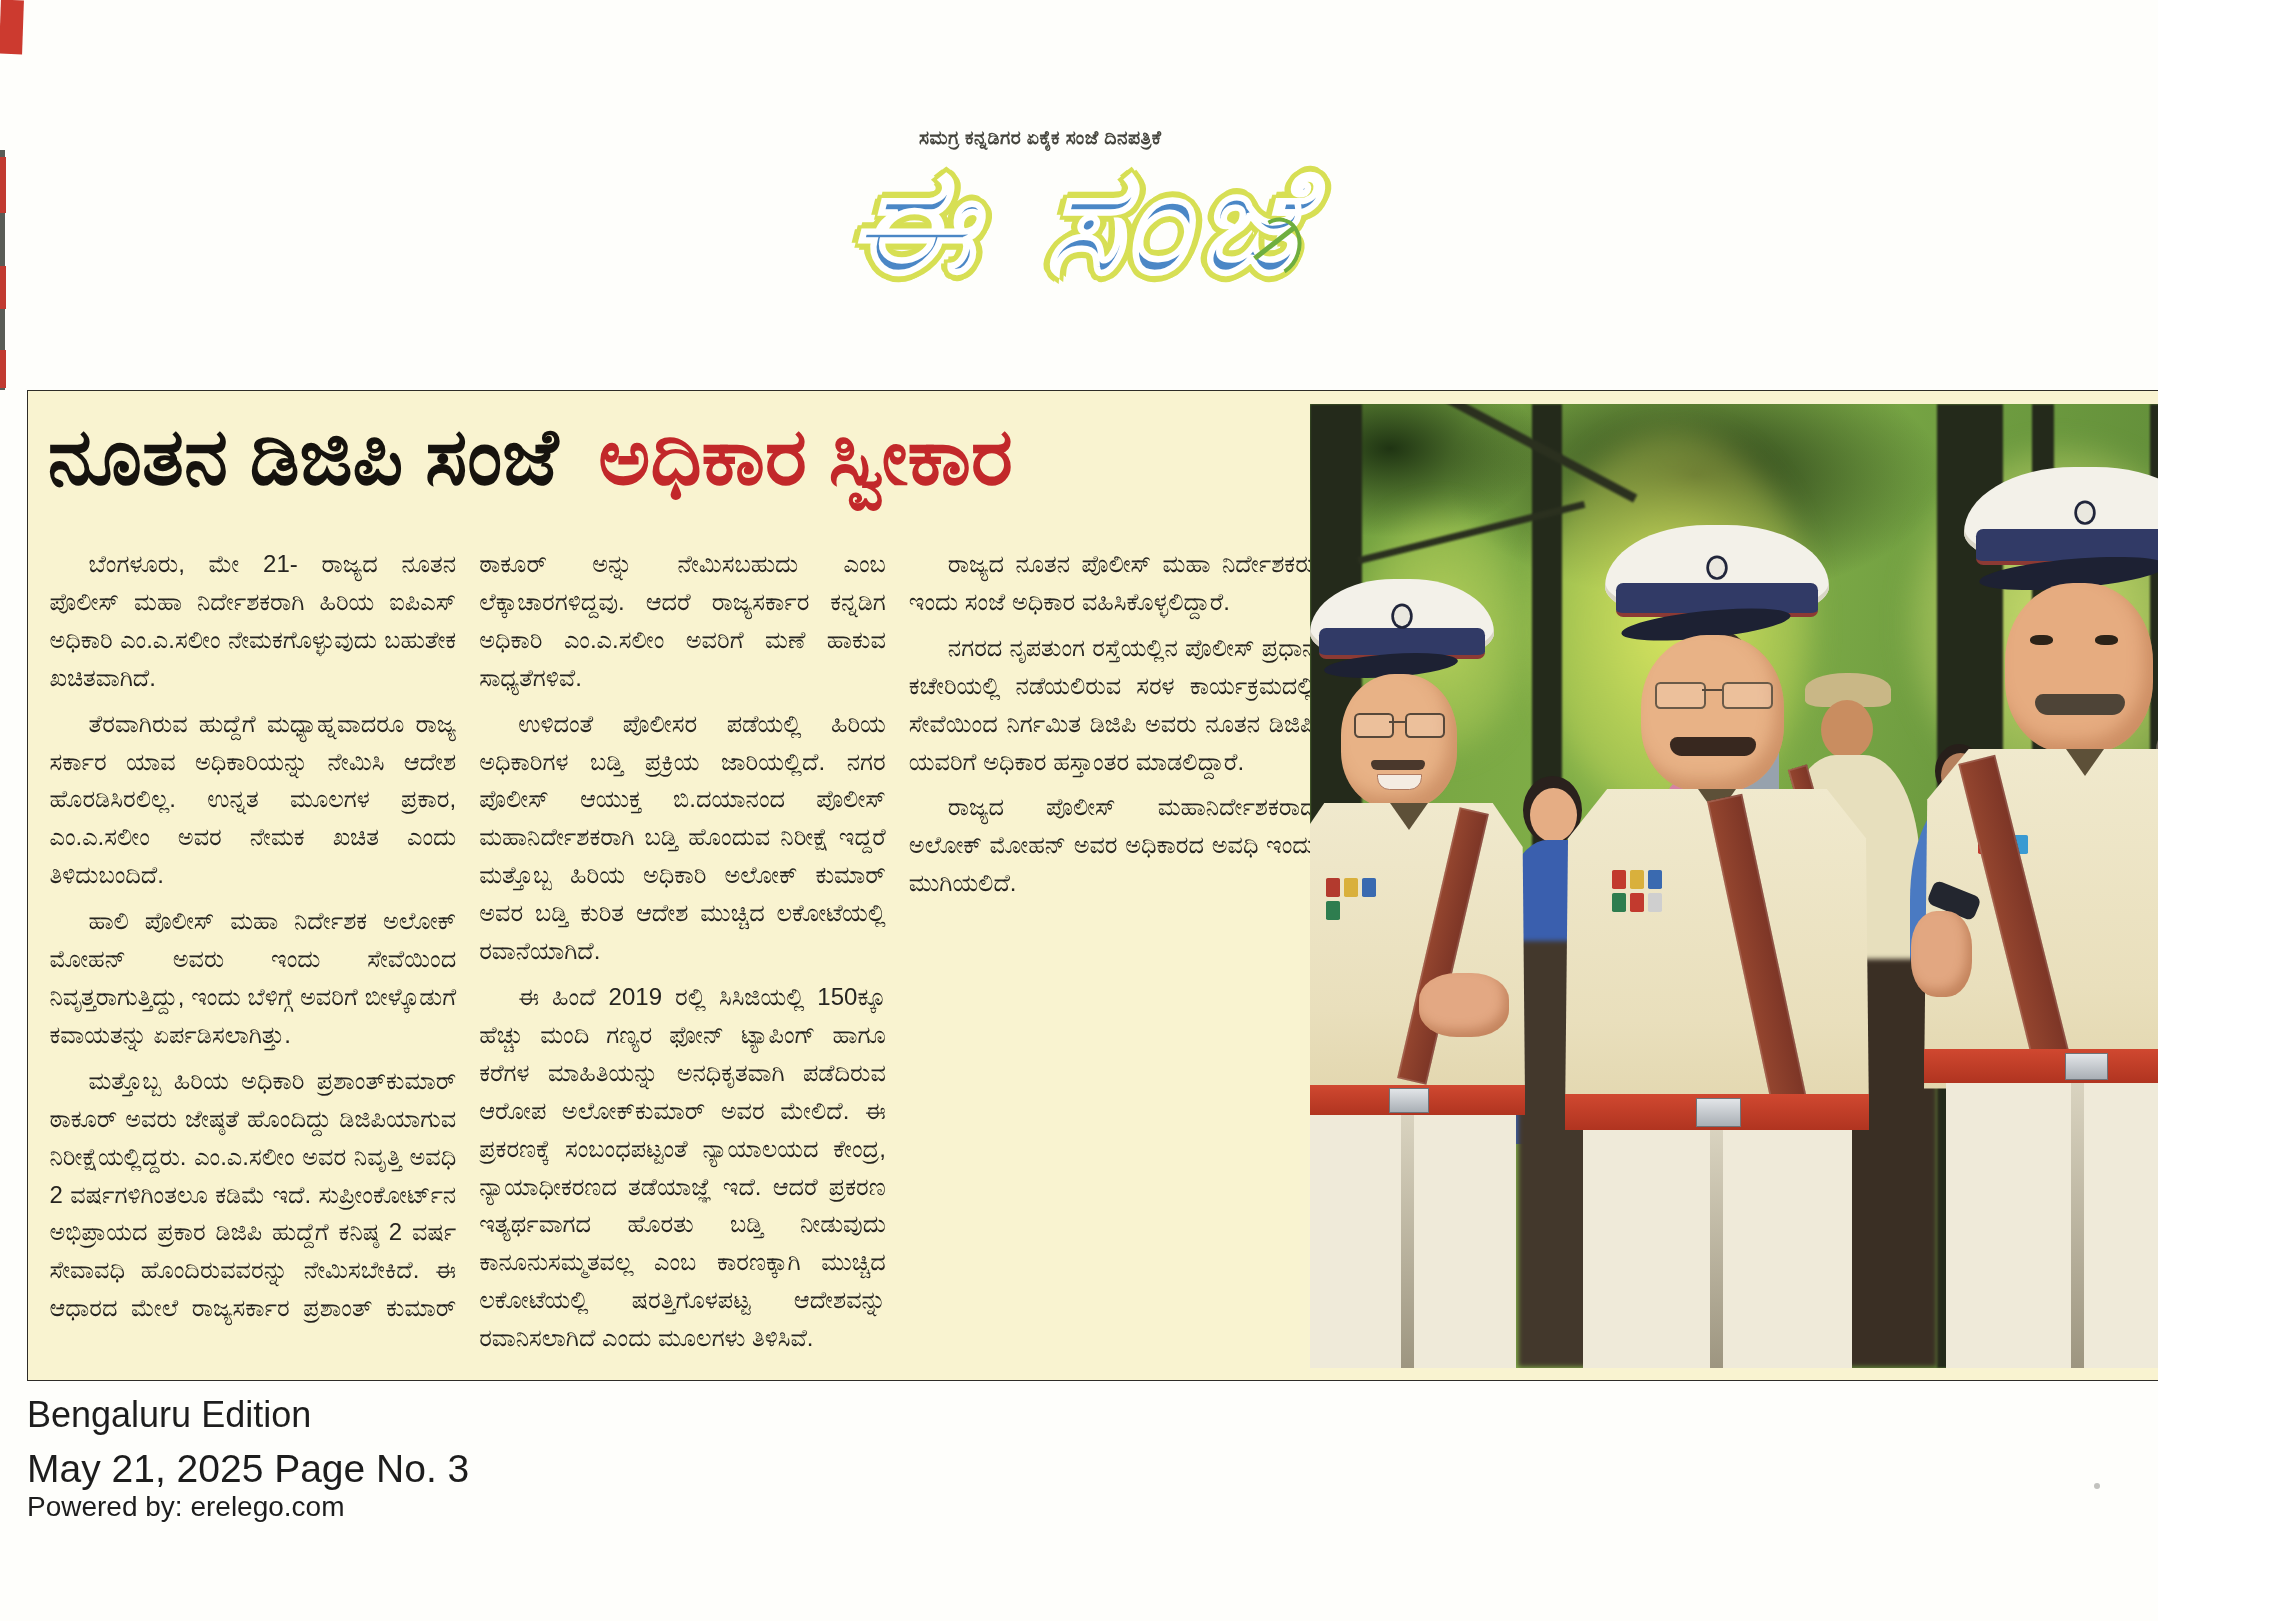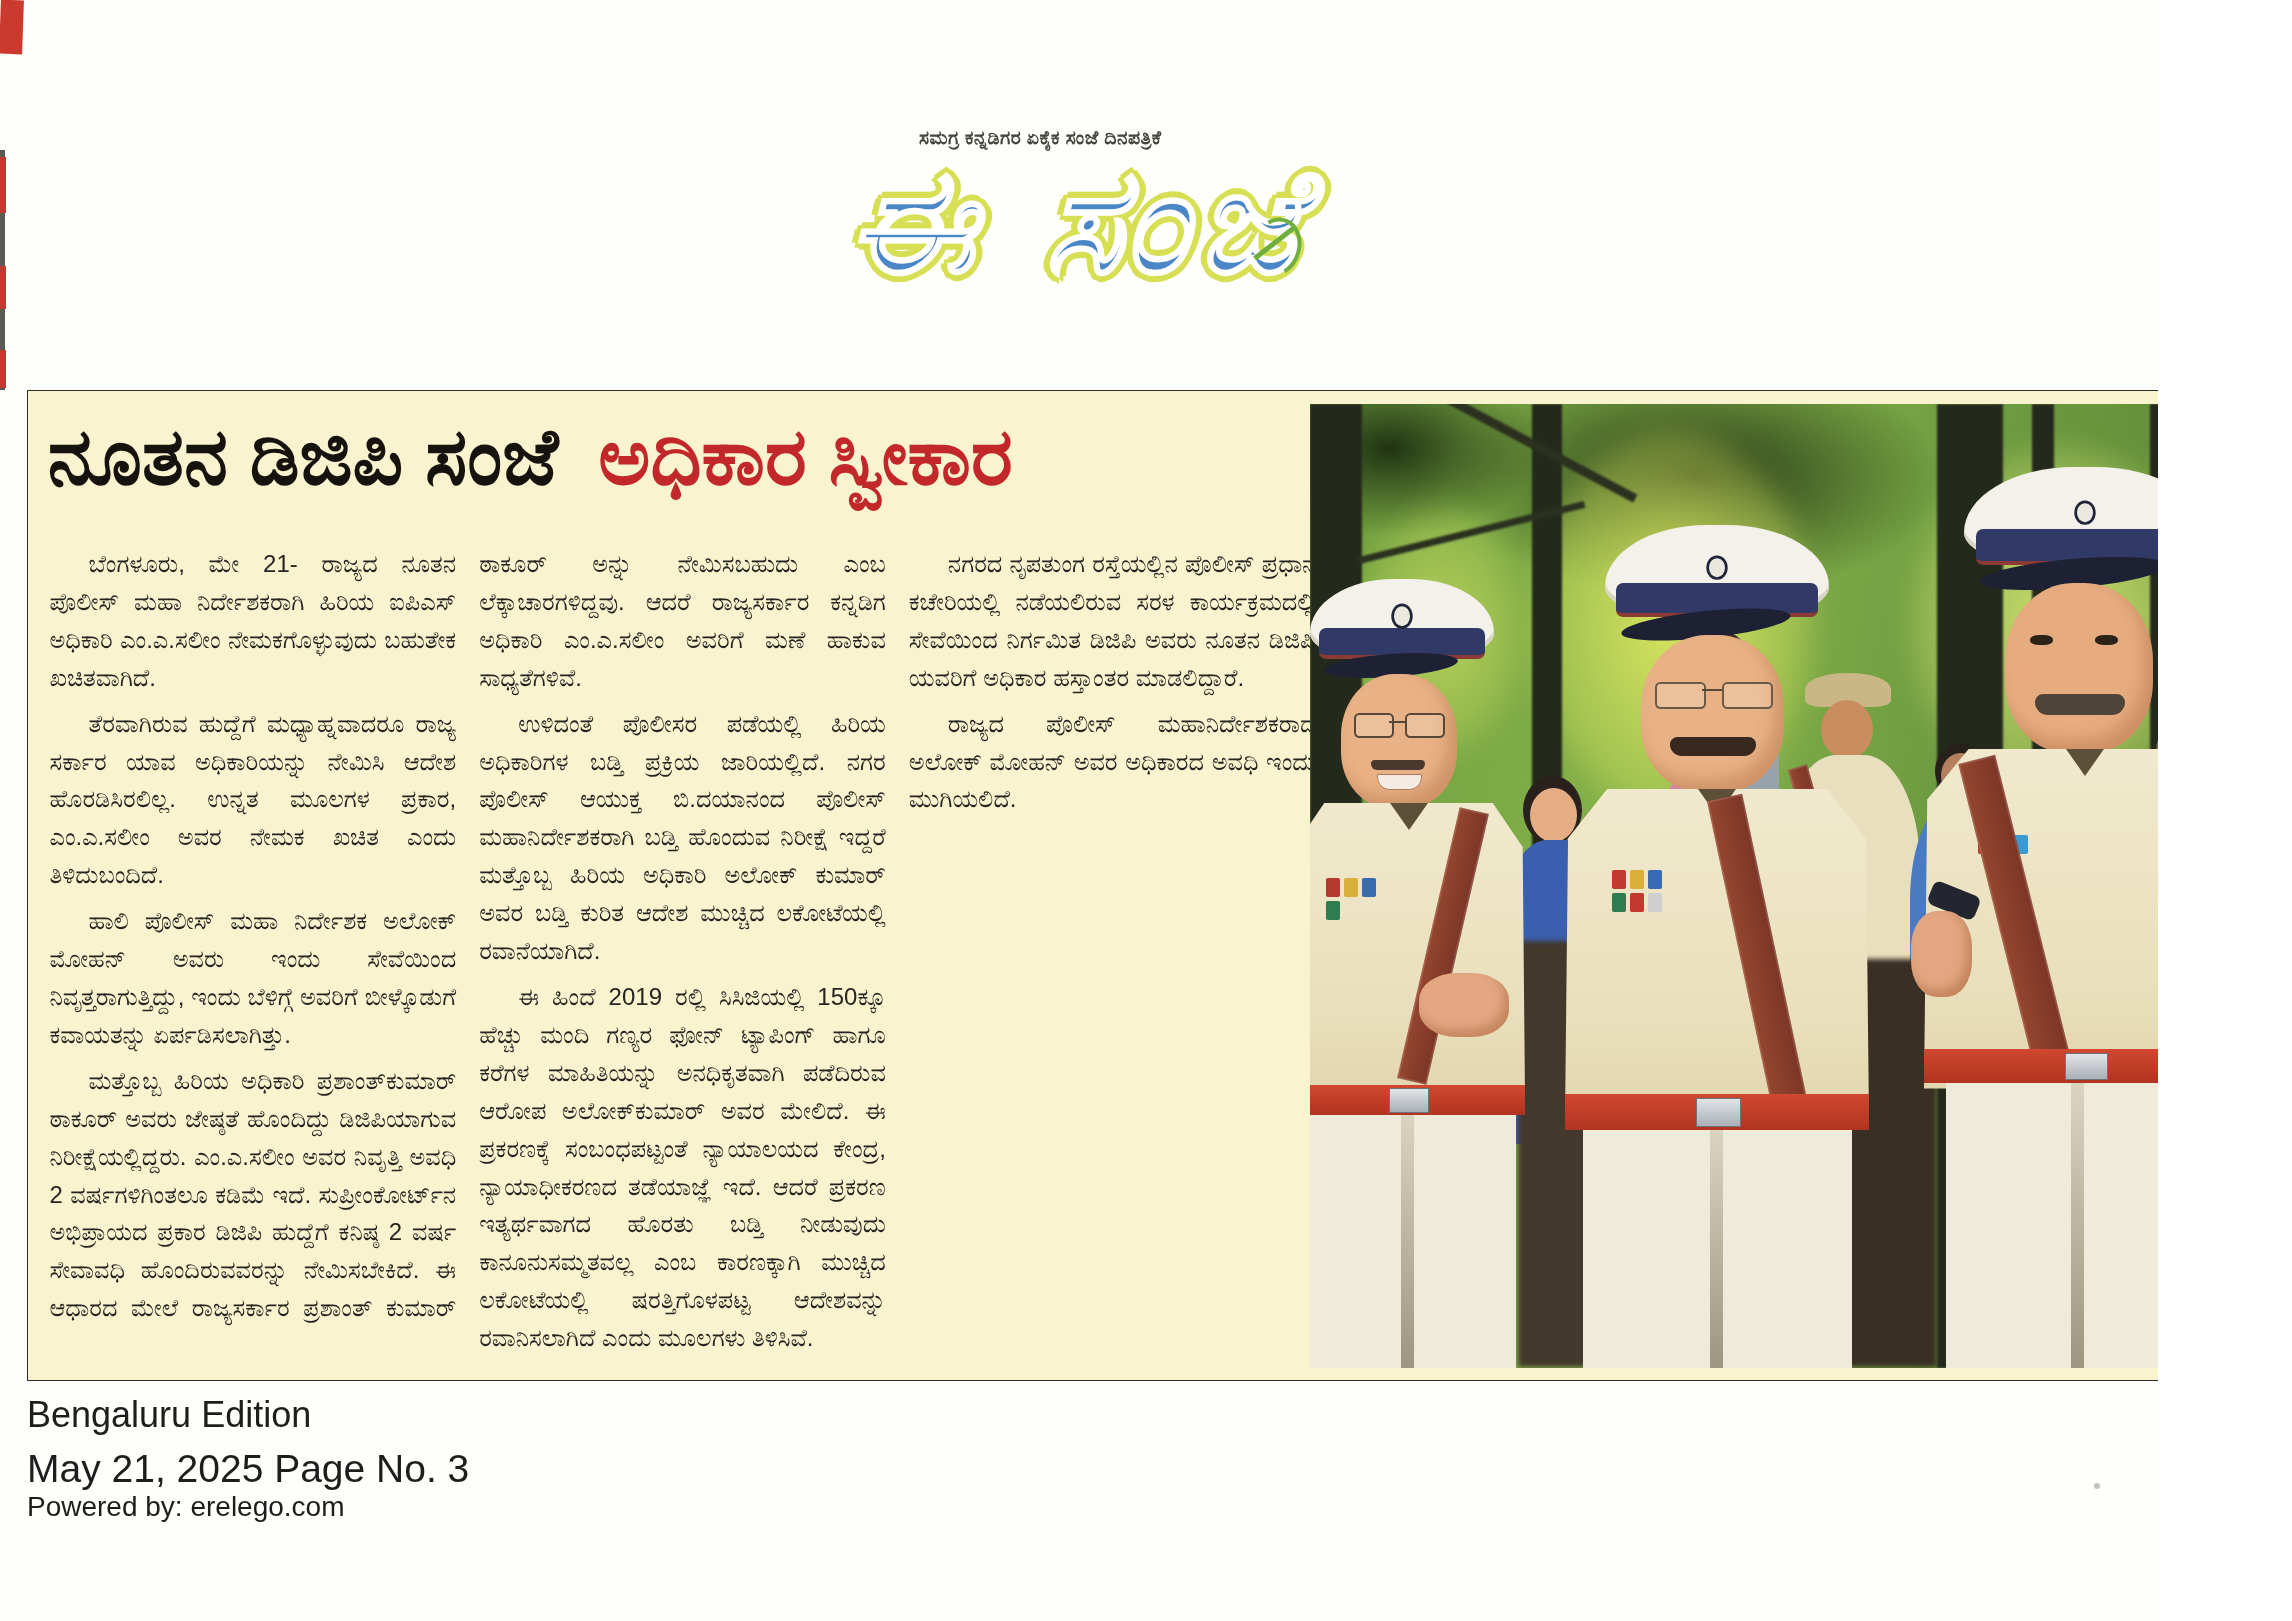--- a/index.html
+++ b/index.html
@@ -115,20 +115,21 @@
       <span class="hl-red">ಅಧಿಕಾರ ಸ್ವೀಕಾರ</span>
     </div>
 
     <div class="cols">
       <p>ಬೆಂಗಳೂರು, ಮೇ 21- ರಾಜ್ಯದ ನೂತನ ಪೊಲೀಸ್ ಮಹಾ ನಿರ್ದೇಶಕರಾಗಿ ಹಿರಿಯ ಐಪಿಎಸ್ ಅಧಿಕಾರಿ ಎಂ.ಎ.ಸಲೀಂ ನೇಮಕಗೊಳ್ಳುವುದು ಬಹುತೇಕ ಖಚಿತವಾಗಿದೆ.</p>
       <p>ತೆರವಾಗಿರುವ ಹುದ್ದೆಗೆ ಮಧ್ಯಾಹ್ನವಾದರೂ ರಾಜ್ಯ ಸರ್ಕಾರ ಯಾವ ಅಧಿಕಾರಿಯನ್ನು ನೇಮಿಸಿ ಆದೇಶ ಹೊರಡಿಸಿರಲಿಲ್ಲ. ಉನ್ನತ ಮೂಲಗಳ ಪ್ರಕಾರ, ಎಂ.ಎ.ಸಲೀಂ ಅವರ ನೇಮಕ ಖಚಿತ ಎಂದು ತಿಳಿದುಬಂದಿದೆ.</p>
       <p>ಹಾಲಿ ಪೊಲೀಸ್ ಮಹಾ ನಿರ್ದೇಶಕ ಅಲೋಕ್ ಮೋಹನ್ ಅವರು ಇಂದು ಸೇವೆಯಿಂದ ನಿವೃತ್ತರಾಗುತ್ತಿದ್ದು, ಇಂದು ಬೆಳಿಗ್ಗೆ ಅವರಿಗೆ ಬೀಳ್ಕೊಡುಗೆ ಕವಾಯತನ್ನು ಏರ್ಪಡಿಸಲಾಗಿತ್ತು.</p>
       <p>ಮತ್ತೊಬ್ಬ ಹಿರಿಯ ಅಧಿಕಾರಿ ಪ್ರಶಾಂತ್‌ಕುಮಾರ್ ಠಾಕೂರ್ ಅವರು ಜೇಷ್ಠತೆ ಹೊಂದಿದ್ದು ಡಿಜಿಪಿಯಾಗುವ ನಿರೀಕ್ಷೆಯಲ್ಲಿದ್ದರು. ಎಂ.ಎ.ಸಲೀಂ ಅವರ ನಿವೃತ್ತಿ ಅವಧಿ 2 ವರ್ಷಗಳಿಗಿಂತಲೂ ಕಡಿಮೆ ಇದೆ. ಸುಪ್ರೀಂಕೋರ್ಟ್‌ನ ಅಭಿಪ್ರಾಯದ ಪ್ರಕಾರ ಡಿಜಿಪಿ ಹುದ್ದೆಗೆ ಕನಿಷ್ಠ 2 ವರ್ಷ ಸೇವಾವಧಿ ಹೊಂದಿರುವವರನ್ನು ನೇಮಿಸಬೇಕಿದೆ. ಈ ಆಧಾರದ ಮೇಲೆ ರಾಜ್ಯಸರ್ಕಾರ ಪ್ರಶಾಂತ್ ಕುಮಾರ್ ಠಾಕೂರ್ ಅನ್ನು ನೇಮಿಸಬಹುದು ಎಂಬ ಲೆಕ್ಕಾಚಾರಗಳಿದ್ದವು. ಆದರೆ ರಾಜ್ಯಸರ್ಕಾರ ಕನ್ನಡಿಗ ಅಧಿಕಾರಿ ಎಂ.ಎ.ಸಲೀಂ ಅವರಿಗೆ ಮಣೆ ಹಾಕುವ ಸಾಧ್ಯತೆಗಳಿವೆ.</p>
       <p>ಉಳಿದಂತೆ ಪೊಲೀಸರ ಪಡೆಯಲ್ಲಿ ಹಿರಿಯ ಅಧಿಕಾರಿಗಳ ಬಡ್ತಿ ಪ್ರಕ್ರಿಯ ಜಾರಿಯಲ್ಲಿದೆ. ನಗರ ಪೊಲೀಸ್ ಆಯುಕ್ತ ಬಿ.ದಯಾನಂದ ಪೊಲೀಸ್ ಮಹಾನಿರ್ದೇಶಕರಾಗಿ ಬಡ್ತಿ ಹೊಂದುವ ನಿರೀಕ್ಷೆ ಇದ್ದರೆ ಮತ್ತೊಬ್ಬ ಹಿರಿಯ ಅಧಿಕಾರಿ ಅಲೋಕ್ ಕುಮಾರ್ ಅವರ ಬಡ್ತಿ ಕುರಿತ ಆದೇಶ ಮುಚ್ಚಿದ ಲಕೋಟೆಯಲ್ಲಿ ರವಾನೆಯಾಗಿದೆ.</p>
       <p>ಈ ಹಿಂದೆ 2019 ರಲ್ಲಿ ಸಿಸಿಜಿಯಲ್ಲಿ 150ಕ್ಕೂ ಹೆಚ್ಚು ಮಂದಿ ಗಣ್ಯರ ಫೋನ್ ಟ್ಯಾಪಿಂಗ್ ಹಾಗೂ ಕರೆಗಳ ಮಾಹಿತಿಯನ್ನು ಅನಧಿಕೃತವಾಗಿ ಪಡೆದಿರುವ ಆರೋಪ ಅಲೋಕ್‌ಕುಮಾರ್ ಅವರ ಮೇಲಿದೆ. ಈ ಪ್ರಕರಣಕ್ಕೆ ಸಂಬಂಧಪಟ್ಟಂತೆ ನ್ಯಾಯಾಲಯದ ಕೇಂದ್ರ, ನ್ಯಾಯಾಧೀಕರಣದ ತಡೆಯಾಜ್ಞೆ ಇದೆ. ಆದರೆ ಪ್ರಕರಣ ಇತ್ಯರ್ಥವಾಗದ ಹೊರತು ಬಡ್ತಿ ನೀಡುವುದು ಕಾನೂನುಸಮ್ಮತವಲ್ಲ ಎಂಬ ಕಾರಣಕ್ಕಾಗಿ ಮುಚ್ಚಿದ ಲಕೋಟೆಯಲ್ಲಿ ಷರತ್ತಿಗೊಳಪಟ್ಟ ಆದೇಶವನ್ನು ರವಾನಿಸಲಾಗಿದೆ ಎಂದು ಮೂಲಗಳು ತಿಳಿಸಿವೆ.</p>
+      <p>ರಾಜ್ಯದ ನೂತನ ಪೊಲೀಸ್ ಮಹಾ ನಿರ್ದೇಶಕರು ಇಂದು ಸಂಜೆ ಅಧಿಕಾರ ವಹಿಸಿಕೊಳ್ಳಲಿದ್ದಾರೆ.</p>
       <p>ನಗರದ ನೃಪತುಂಗ ರಸ್ತೆಯಲ್ಲಿನ ಪೊಲೀಸ್ ಪ್ರಧಾನ ಕಚೇರಿಯಲ್ಲಿ ನಡೆಯಲಿರುವ ಸರಳ ಕಾರ್ಯಕ್ರಮದಲ್ಲಿ ಸೇವೆಯಿಂದ ನಿರ್ಗಮಿತ ಡಿಜಿಪಿ ಅವರು ನೂತನ ಡಿಜಿಪಿ ಯವರಿಗೆ ಅಧಿಕಾರ ಹಸ್ತಾಂತರ ಮಾಡಲಿದ್ದಾರೆ.</p>
       <p>ರಾಜ್ಯದ ಪೊಲೀಸ್ ಮಹಾನಿರ್ದೇಶಕರಾದ ಅಲೋಕ್ ಮೋಹನ್ ಅವರ ಅಧಿಕಾರದ ಅವಧಿ ಇಂದು ಮುಗಿಯಲಿದೆ.</p>
     </div>
 
     <div class="photo">
 
       <div class="canopy" style="left:134px;top:-54px;width:502px;height:251px;"></div>
       <div class="canopy" style="left:-72px;top:-45px;width:304px;height:179px;"></div>
       <div class="blob" style="left:224px;top:27px;width:278px;height:385px;background:radial-gradient(#d8e460,rgba(216,228,96,0));"></div>
       <div class="blob" style="left:600px;top:45px;width:304px;height:349px;background:radial-gradient(#cfe070,rgba(207,224,112,0));"></div>

